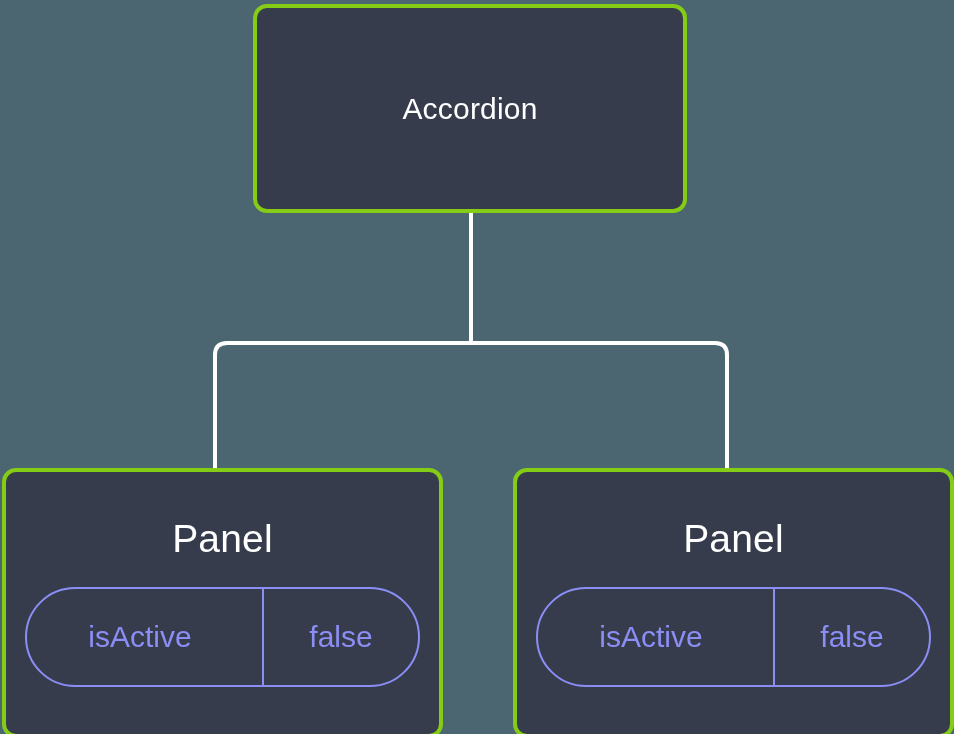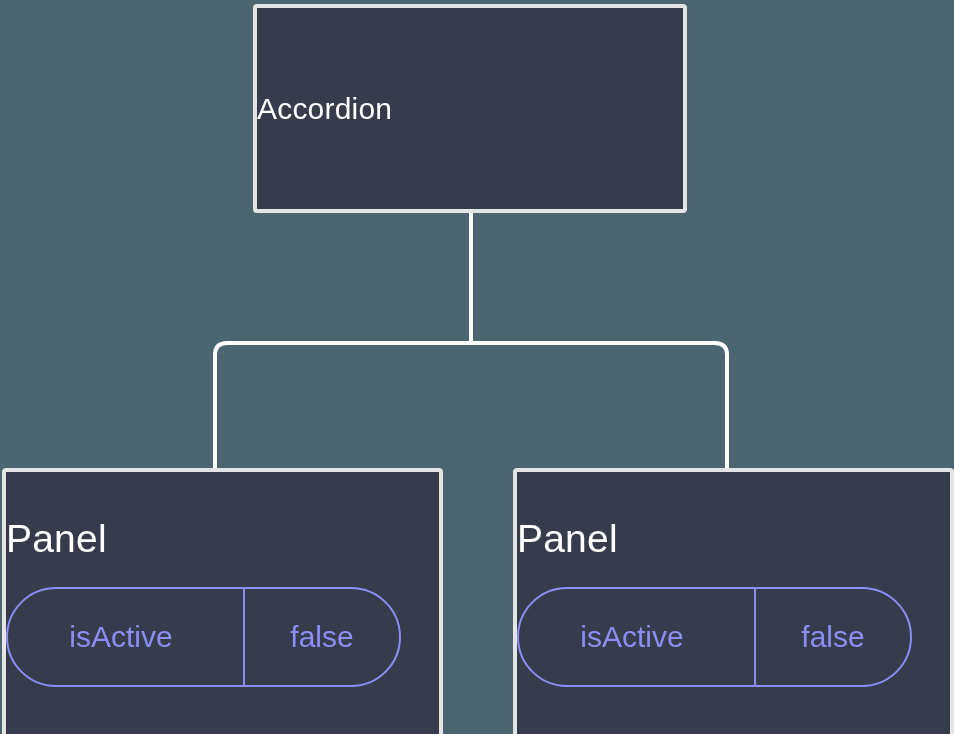--- a/index.html
+++ b/index.html
@@ -32,25 +32,25 @@
     height: 734px;
     z-index: 1;
     pointer-events: none;
   }
 
   
   .node {
     position: absolute;
     z-index: 2;
     background: #363c4c;
-    border: 4px solid #e5e5e5;
-    border-radius: 4px;
+    border: 4px solid #84cc16;
+    border-radius: 14px;
     display: flex;
     flex-direction: column;
-    align-items: flex-start;
+    align-items: center;
   }
 
   .node-root {
     left: 253px;
     top: 4px;
     width: 434px;
     height: 209px;
     justify-content: center;
   }
 

